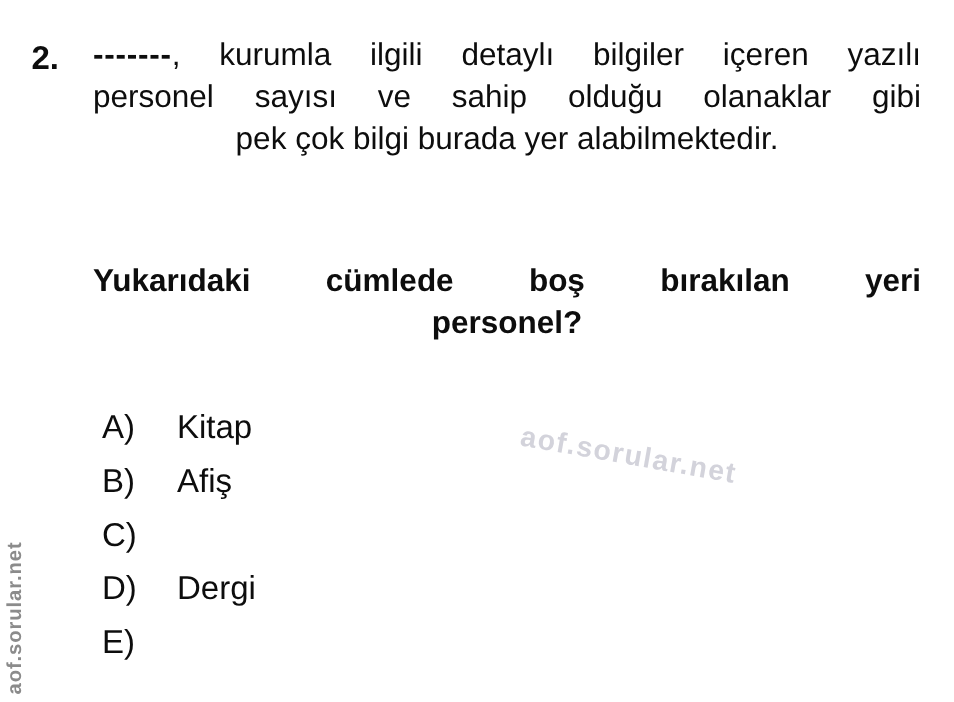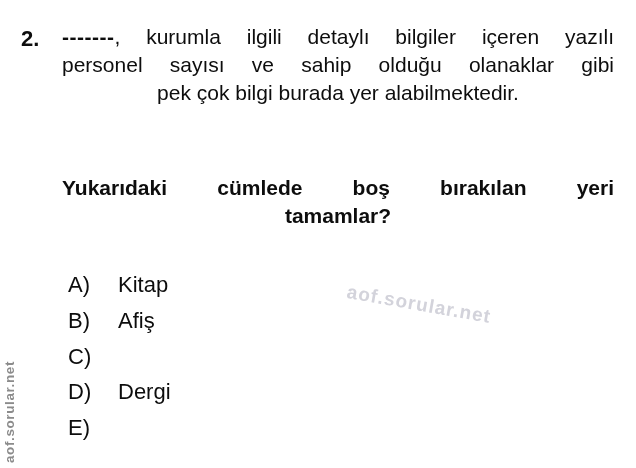--- a/index.html
+++ b/index.html
@@ -71,21 +71,21 @@
 <div class="qnum">2.</div>
 
 <div class="para para-body">
   <div class="jline"><span class="blank-dashes">-------</span><span>, kurumla ilgili detaylı bilgiler içeren yazılı</span></div>
   <div class="jline">personel sayısı ve sahip olduğu olanaklar gibi</div>
   <div class="lline">pek çok bilgi burada yer alabilmektedir.</div>
 </div>
 
 <div class="para para-prompt">
   <div class="jline">Yukarıdaki cümlede boş bırakılan yeri</div>
-  <div class="lline">tamamlar?</div>
+  <div class="lline">personel?</div>
 </div>
 
 <div class="options">
   <div class="opt-row">
     <span class="opt-letter">A)</span>
     <span class="opt-text">Kitap</span>
   </div>
   <div class="opt-row">
     <span class="opt-letter">B)</span>
     <span class="opt-text">Afiş</span>

